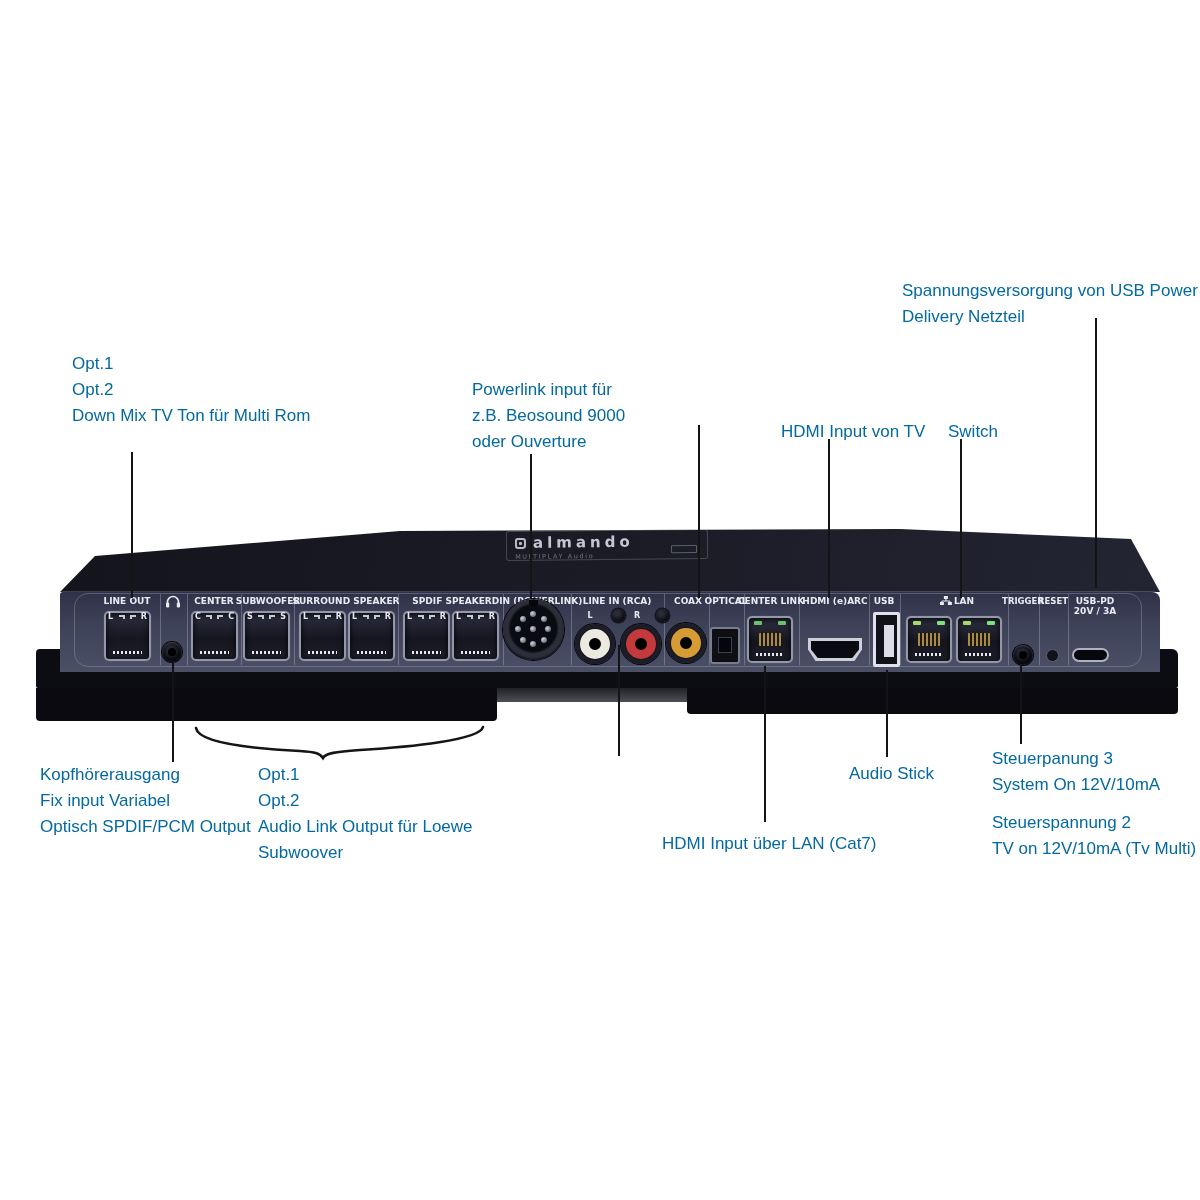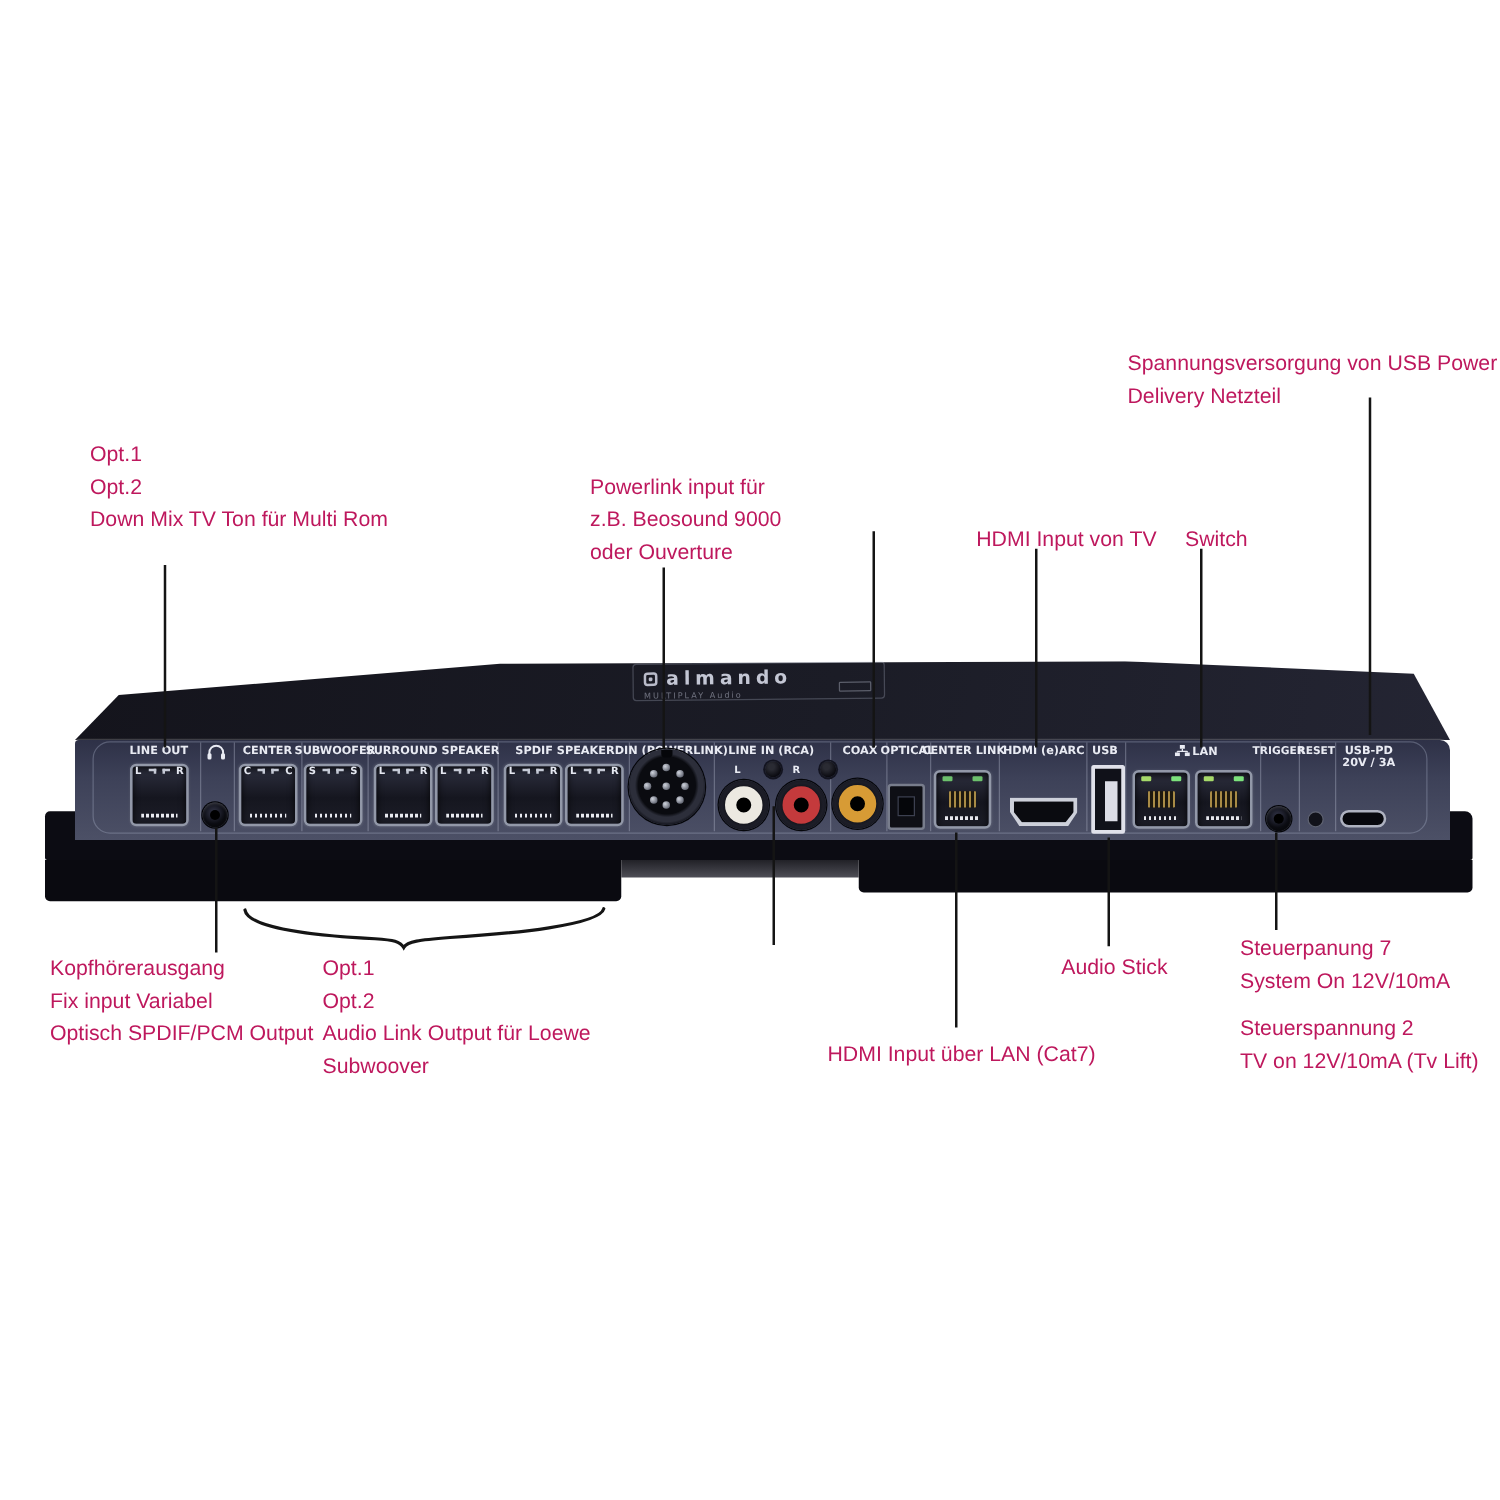--- a/index.html
+++ b/index.html
@@ -2,21 +2,21 @@
 <html><head>
 <meta charset="utf-8">
 <style>
   * { box-sizing: border-box; margin: 0; padding: 0; }
   html,body { background:#fff; }
   #stage {
     position: relative; width: 1200px; height: 1200px;
     background: #ffffff; overflow: hidden;
     font-family: "Liberation Sans", sans-serif;
   }
-  .ann { position:absolute; font: 17px/26px "Liberation Sans", sans-serif; color:#be185d; white-space:nowrap; z-index:6; }
+  .ann { position:absolute; font: 17px/26px "Liberation Sans", sans-serif; color:#0369a1; white-space:nowrap; z-index:6; }
   .ln  { position:absolute; width:2px; background:#141414; z-index:5; }
 
   
   #base    { position:absolute; left:36px;  top:649px; width:1142px; height:39px; background:#0c0c13; border-radius:4px 6px 2px 2px; z-index:1; }
   #footL   { position:absolute; left:36px;  top:688px; width:461px;  height:33px; background:#0a0a10; border-radius:0 0 4px 4px; z-index:1; }
   #footR   { position:absolute; left:687px; top:688px; width:491px;  height:26px; background:#0a0a10; border-radius:0 0 4px 4px; z-index:1; }
   #midstrip{ position:absolute; left:497px; top:688px; width:190px;  height:14px; background:linear-gradient(180deg,#212127 0%,#4e4e56 100%); z-index:1; }
   #topface { position:absolute; left:60px;  top:527px; width:1100px; height:65px; z-index:2;
              background:linear-gradient(100deg,#14141c 0%,#1b1c26 55%,#242533 100%);
              clip-path:polygon(35px 29px,340px 4px,840px 2px,1071px 12px,1100px 65px,0px 65px); }
@@ -340,21 +340,21 @@
     <div>Audio Link Output für Loewe</div>
     <div>Subwoover</div>
   </div>
   <div class="ann" style="left:849px;top:761px">
     <div>Audio Stick</div>
   </div>
   <div class="ann" style="left:662px;top:831px">
     <div>HDMI Input über LAN (Cat7)</div>
   </div>
   <div class="ann" style="left:992px;top:746px">
-    <div>Steuerpanung 7</div>
+    <div>Steuerpanung 3</div>
     <div>System On 12V/10mA</div>
   </div>
   <div class="ann" style="left:992px;top:810px">
     <div>Steuerspannung 2</div>
-    <div>TV on 12V/10mA (Tv Lift)</div>
+    <div>TV on 12V/10mA (Tv Multi)</div>
   </div>
 
 </div>
 
 </body></html>

